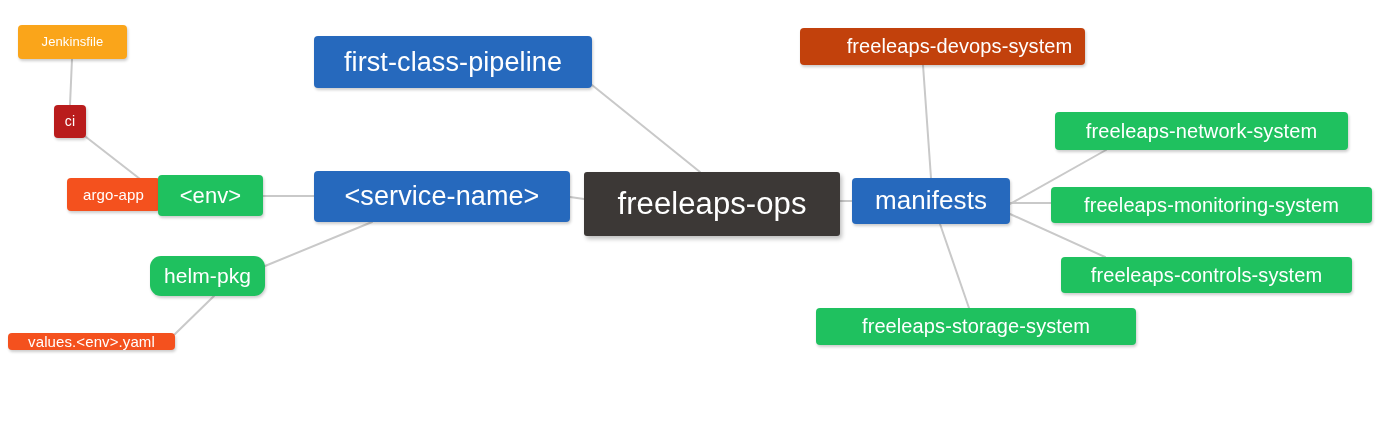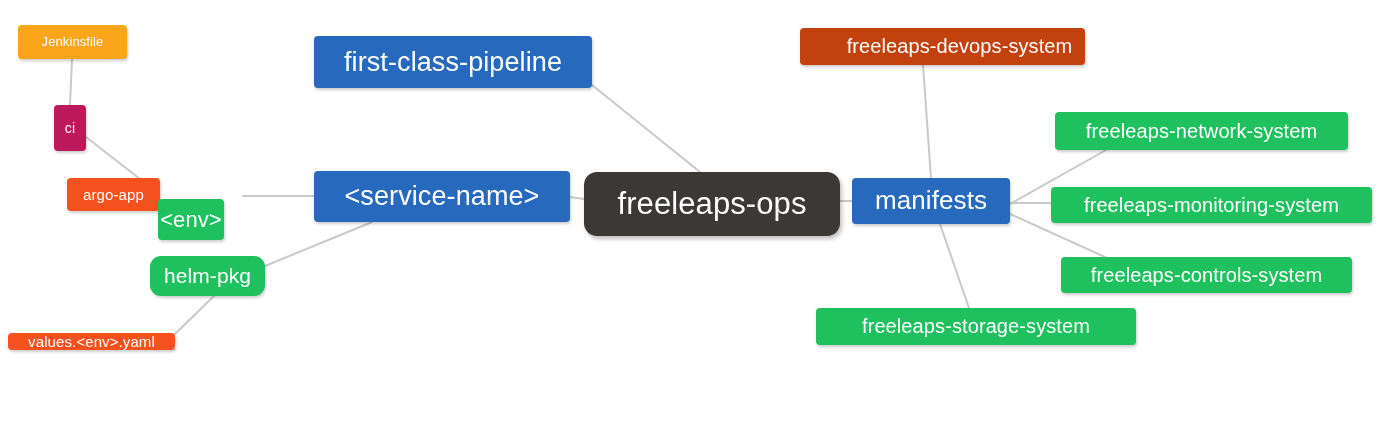--- a/index.html
+++ b/index.html
@@ -35,21 +35,21 @@
     justify-content: center;
     color: #ffffff;
     border-radius: 4px;
     white-space: nowrap;
     text-align: center;
     line-height: 1.05;
     box-shadow: 1px 2px 3px rgba(0,0,0,0.20);
     letter-spacing: 0.1px;
     user-select: none;
   }
-  .node.root { border-radius: 13px; box-shadow: 2px 3px 4px rgba(0,0,0,0.25); }
+  .node.root { border-radius: 3px; box-shadow: 2px 3px 4px rgba(0,0,0,0.25); }
 </style>
 </head>
 <body>
 
 <div id="canvas">
   <svg id="edge-layer" viewBox="0 0 1390 421" xmlns="http://www.w3.org/2000/svg">
       <line x1="72" y1="59" x2="70" y2="105" stroke="#c9c9c9" stroke-width="2" stroke-linecap="round"></line>
       <line x1="86" y1="137" x2="158" y2="193" stroke="#c9c9c9" stroke-width="2" stroke-linecap="round"></line>
       <line x1="125" y1="195" x2="158" y2="196" stroke="#c9c9c9" stroke-width="2" stroke-linecap="round"></line>
       <line x1="243" y1="196" x2="314" y2="196" stroke="#c9c9c9" stroke-width="2" stroke-linecap="round"></line>
@@ -61,30 +61,30 @@
       <line x1="931" y1="178" x2="923" y2="65" stroke="#c9c9c9" stroke-width="2" stroke-linecap="round"></line>
       <line x1="1010" y1="204" x2="1106" y2="150" stroke="#c9c9c9" stroke-width="2" stroke-linecap="round"></line>
       <line x1="1010" y1="203" x2="1051" y2="203" stroke="#c9c9c9" stroke-width="2" stroke-linecap="round"></line>
       <line x1="1010" y1="214" x2="1105" y2="257" stroke="#c9c9c9" stroke-width="2" stroke-linecap="round"></line>
       <line x1="940" y1="224" x2="969" y2="308" stroke="#c9c9c9" stroke-width="2" stroke-linecap="round"></line>
     </svg>
   <div id="node-layer">
       <div class="node" style="left: 18px; top: 25px; width: 109px; height: 34px; background: rgb(250, 165, 26); color: rgb(255, 255, 255); font-size: 13px;">
         <span>Jenkinsfile</span>
       </div>
-      <div class="node" style="left: 54px; top: 105px; width: 32px; height: 46px; background: #be185d; color: rgb(255, 255, 255); font-size: 14px;">
+      <div class="node" style="left: 54px; top: 105px; width: 32px; height: 33px; background: #b91c1c; color: rgb(255, 255, 255); font-size: 14px;">
         <span>ci</span>
       </div>
       <div class="node" style="left: 32px; top: 178px; width: 93px; height: 33px; background: rgb(244, 81, 30); color: rgb(255, 255, 255); font-size: 15px; margin-left: 35px;">
         <span>argo-app</span>
       </div>
       <div class="node" style="left: 8px; top: 333px; width: 167px; height: 17px; background: rgb(244, 81, 30); color: rgb(255, 255, 255); font-size: 15px;">
         <span>values.&lt;env&gt;.yaml</span>
       </div>
-      <div class="node" style="left: 158px; top: 175px; width: 66px; height: 41px; background: rgb(31, 193, 95); color: rgb(255, 255, 255); font-size: 22px; margin-top: 24px;">
+      <div class="node" style="left: 158px; top: 175px; width: 105px; height: 41px; background: rgb(31, 193, 95); color: rgb(255, 255, 255); font-size: 22px;">
         <span>&lt;env&gt;</span>
       </div>
       <div class="node" style="left: 150px; top: 256px; width: 115px; height: 40px; background: rgb(31, 193, 95); color: rgb(255, 255, 255); font-size: 21px; border-radius: 11px;">
         <span>helm-pkg</span>
       </div>
       <div class="node" style="left: 314px; top: 36px; width: 278px; height: 52px; background: rgb(38, 105, 189); color: rgb(255, 255, 255); font-size: 27px;">
         <span>first-class-pipeline</span>
       </div>
       <div class="node" style="left: 314px; top: 171px; width: 256px; height: 51px; background: rgb(38, 105, 189); color: rgb(255, 255, 255); font-size: 27px;">
         <span>&lt;service-name&gt;</span>

